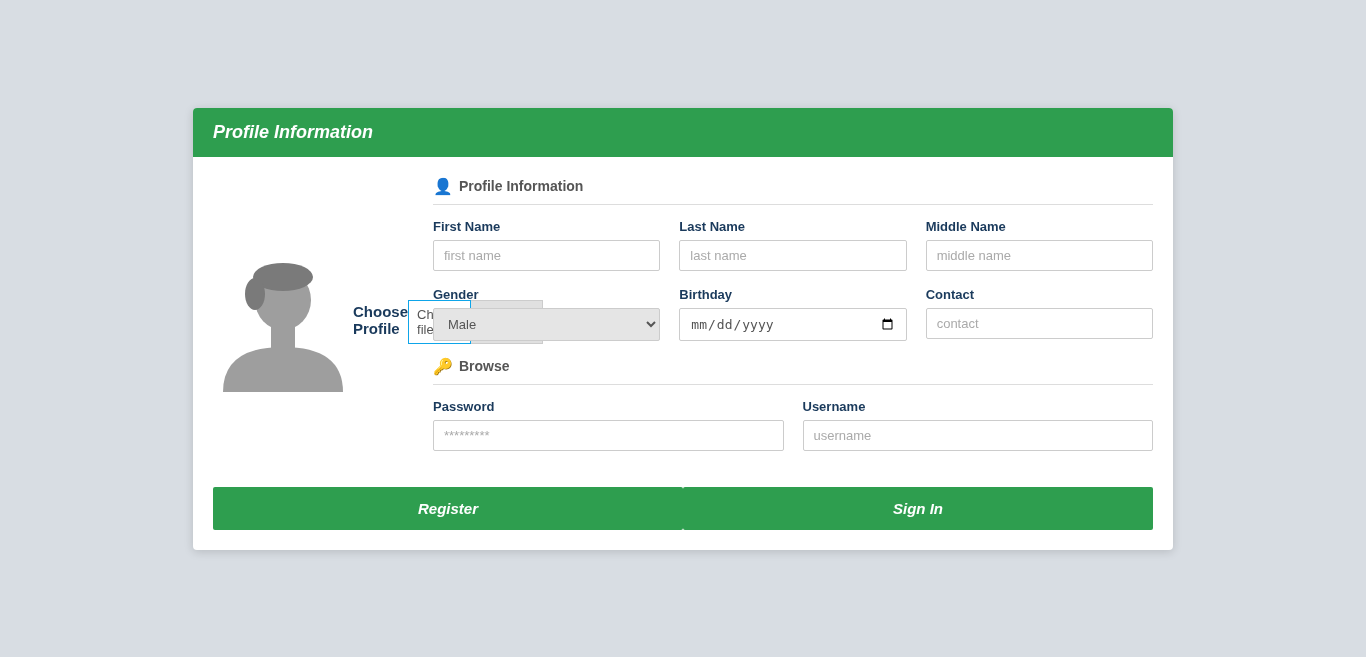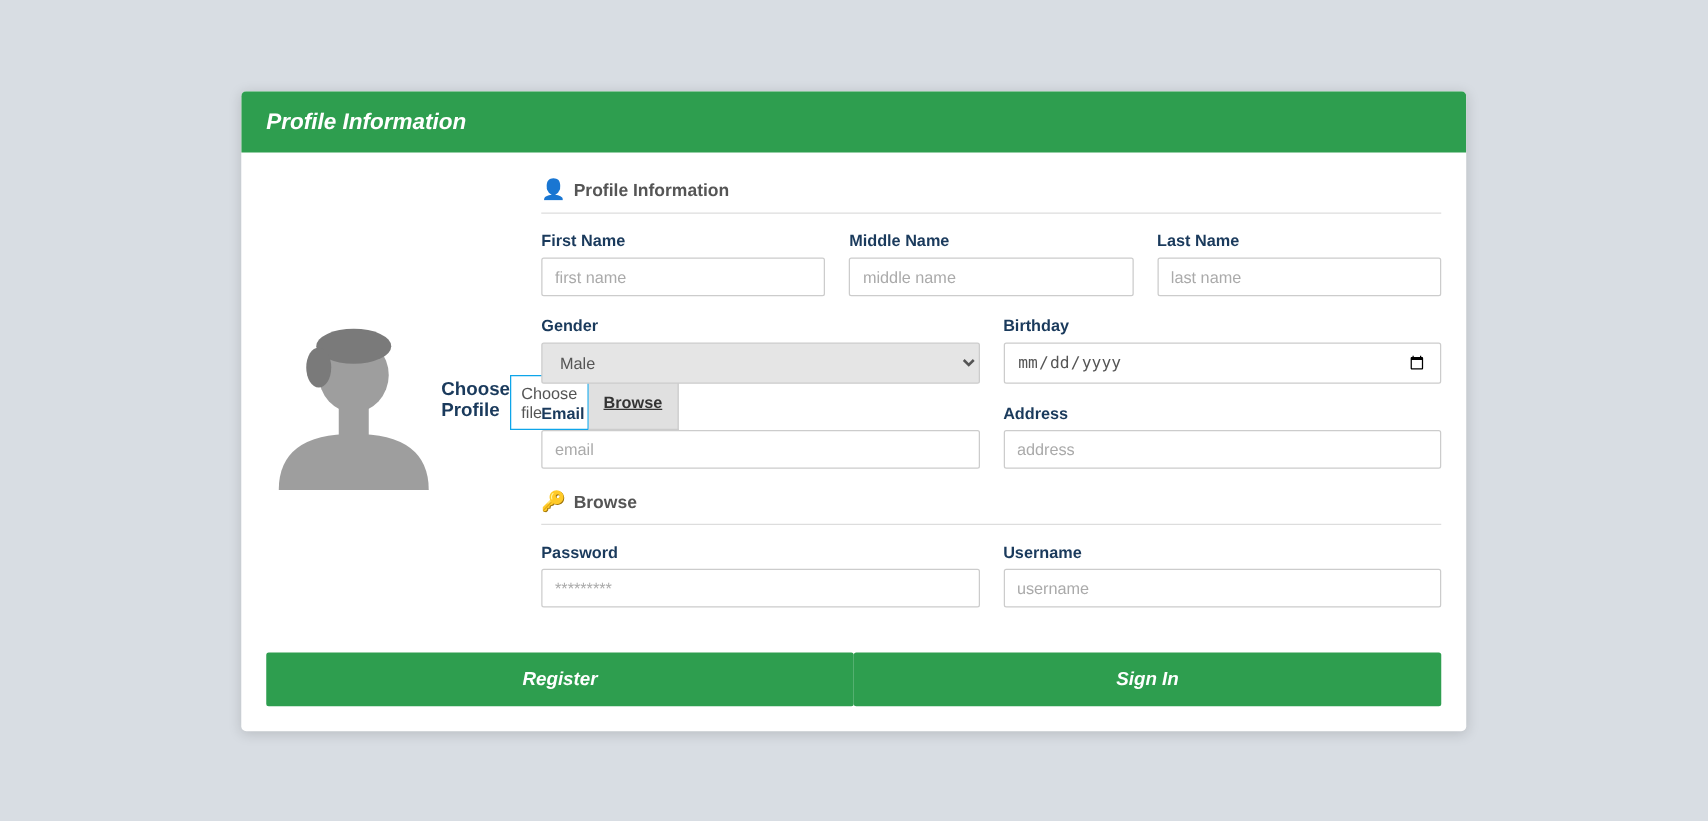--- a/index.html
+++ b/index.html
@@ -197,54 +197,48 @@
         <span class="icon">👤</span>
         <span>Profile Information</span>
       </div>
 
       <div class="fields-row">
         <div class="field-group">
           <label>First Name</label>
           <input type="text" placeholder="first name" style="">
         </div>
         <div class="field-group">
+          <label>Last Name</label>
+          <input type="text" placeholder="last name" style="">
+        </div>
+        <div class="field-group">
           <label>Middle Name</label>
           <input type="text" placeholder="middle name" style="">
-        </div>
-        <div class="field-group">
-          <label>Last Name</label>
-          <input type="text" placeholder="last name" style="">
         </div>
       </div>
 
       <div class="fields-row">
         <div class="field-group">
           <label>Gender</label>
           <select>
             <option>Male</option>
             <option>Female</option>
             <option>Other</option>
           </select>
         </div>
         <div class="field-group">
           <label>Birthday</label>
           <input type="date" style="">
         </div>
-      </div>
-
-      <div class="fields-row">
-        <div class="field-group wide-field">
-          <label>Email</label>
-          <input type="email" placeholder="email" style="">
-        </div>
-        <div class="field-group wide-field">
-          <label>Address</label>
-          <input type="text" placeholder="address" style="">
-        </div>
-      </div>
+        <div class="field-group">
+          <label>Contact</label>
+          <input type="text" placeholder="contact" style="">
+        </div>
+      </div>
+
 
       <div class="account-section">
         <div class="section-title">
           <span class="icon">🔑</span>
           <span>Browse</span>
         </div>
         <div class="fields-row">
           <div class="field-group wide-field">
             <label>Password</label>
             <input type="password" placeholder="*********" style="">

